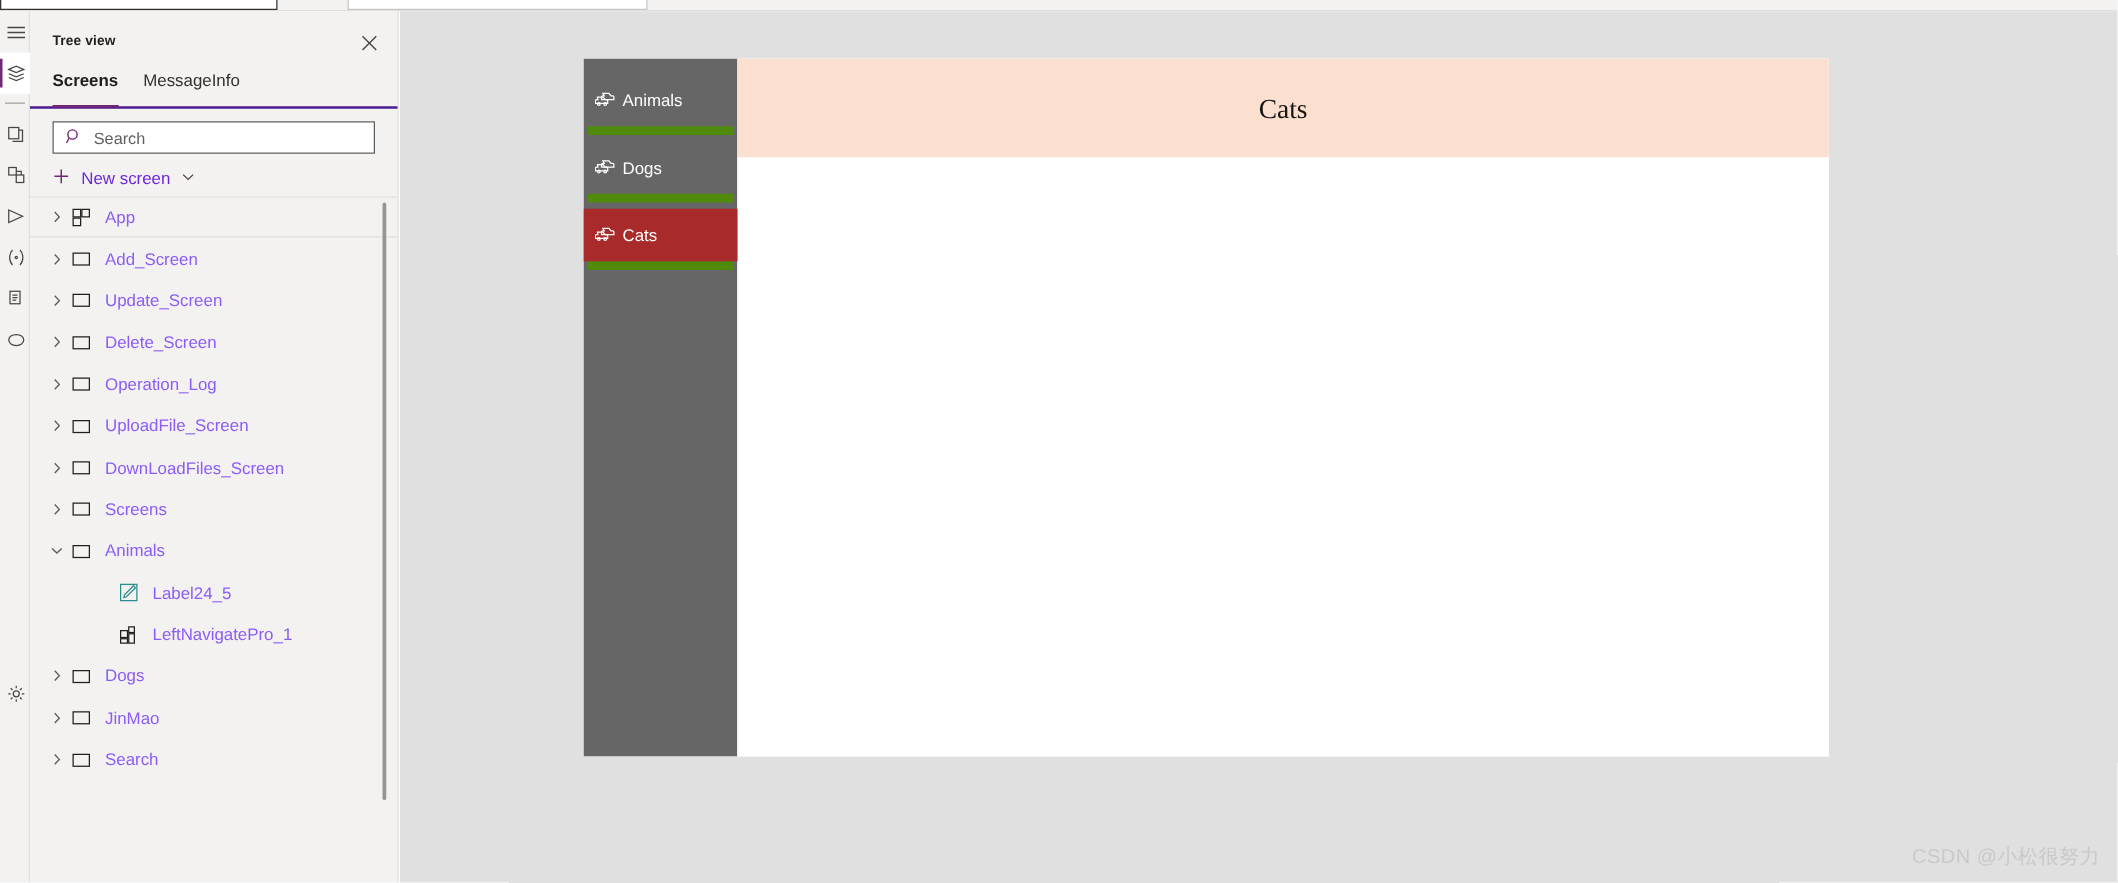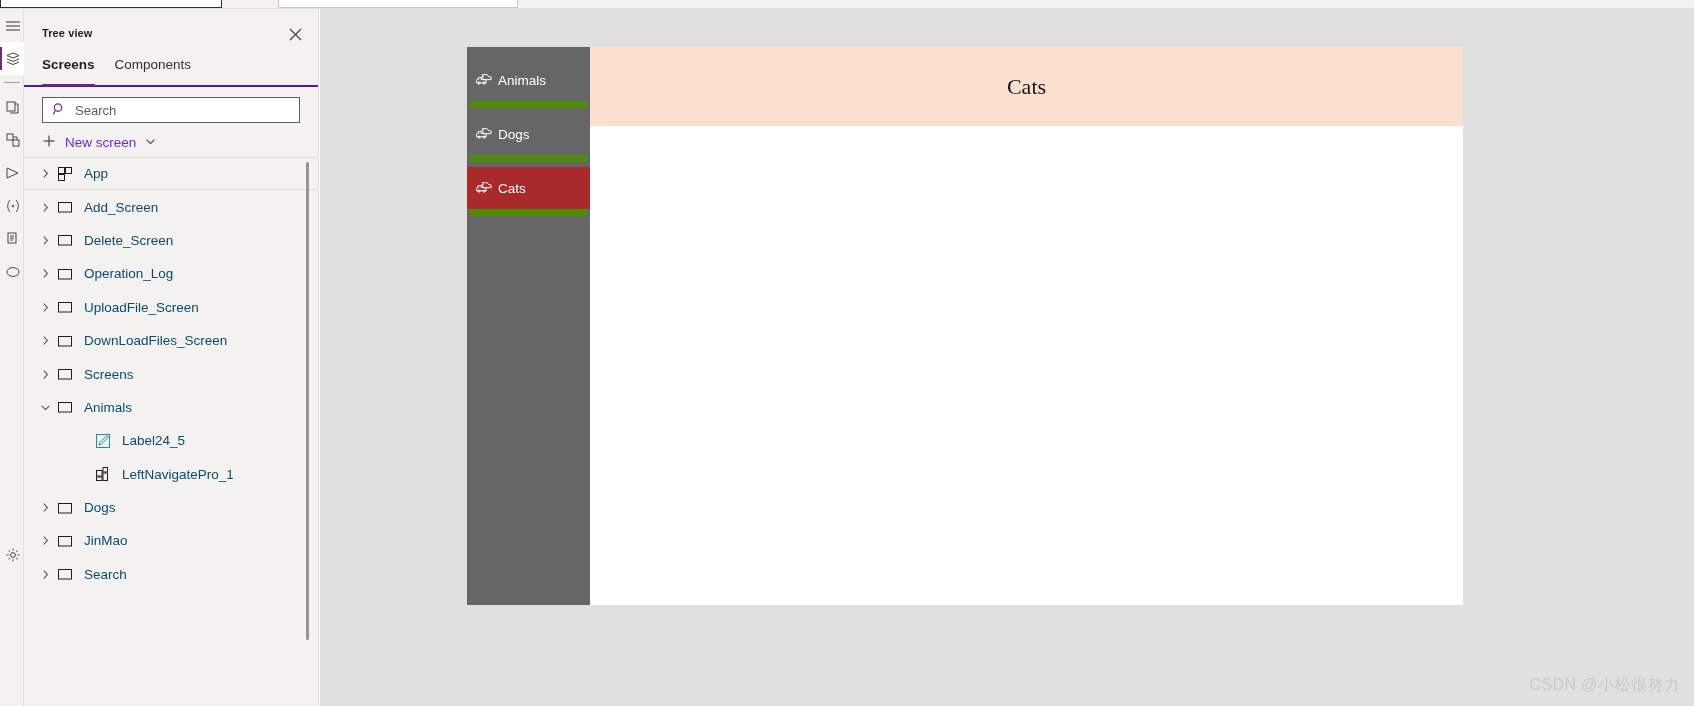--- a/index.html
+++ b/index.html
@@ -190,21 +190,21 @@
     overflow: hidden;
   }
   .tree-row {
     position: relative;
     display: flex;
     align-items: center;
     height: 33.4px;
     padding-left: 12px;
     cursor: pointer;
     font-size: 13.5px;
-    color: #0c4a6e;
+    color: #8b5cf6;
     box-sizing: border-box;
   }
   .tree-row.app-row {
     border-top: 1px solid #e1dfdd;
     border-bottom: 1px solid #e1dfdd;
   }
   .tree-row .chev {
     width: 18px;
     display: flex;
     align-items: center;
@@ -400,21 +400,21 @@
           <g stroke="#484644" stroke-width="1.15">
             <line x1="2" y1="2" x2="13" y2="13"></line>
             <line x1="13" y1="2" x2="2" y2="13"></line>
           </g>
         </svg>
     </div>
   </div>
 
   <div id="tree-tabs">
     <div class="tree-tab active">Screens</div>
-    <div class="tree-tab">Components</div>
+    <div class="tree-tab">MessageInfo</div>
   </div>
 
   <div id="search-wrap">
     <div id="search-box">
       <span class="mag">
         <svg width="14" height="14" viewBox="0 0 14 14">
             <g fill="none" stroke="#742774" stroke-width="1.15">
               <circle cx="6" cy="5.6" r="3.7"></circle>
               <line x1="3.3" y1="8.4" x2="1.2" y2="12.4"></line>
             </g>
@@ -465,20 +465,33 @@
           <svg width="11" height="11" viewBox="0 0 11 11">
             <polyline points="3.8,1.6 7.4,5.5 3.8,9.4" fill="none" stroke="#605e5c" stroke-width="1.15"></polyline>
           </svg>
         </span>
         <span class="tico">
           <svg width="16" height="16" viewBox="0 0 16 16">
             <rect x="1.5" y="3.5" width="13" height="9.5" fill="none" stroke="#201f1e" stroke-width="1"></rect>
           </svg>
         </span>
         <span class="tlabel">Add_Screen</span>
+      </div>
+      <div class="tree-row">
+        <span class="chev">
+          <svg width="11" height="11" viewBox="0 0 11 11">
+            <polyline points="3.8,1.6 7.4,5.5 3.8,9.4" fill="none" stroke="#605e5c" stroke-width="1.15"></polyline>
+          </svg>
+        </span>
+        <span class="tico">
+          <svg width="16" height="16" viewBox="0 0 16 16">
+            <rect x="1.5" y="3.5" width="13" height="9.5" fill="none" stroke="#201f1e" stroke-width="1"></rect>
+          </svg>
+        </span>
+        <span class="tlabel">Update_Screen</span>
       </div>
       <div class="tree-row">
         <span class="chev">
           <svg width="11" height="11" viewBox="0 0 11 11">
             <polyline points="3.8,1.6 7.4,5.5 3.8,9.4" fill="none" stroke="#605e5c" stroke-width="1.15"></polyline>
           </svg>
         </span>
         <span class="tico">
           <svg width="16" height="16" viewBox="0 0 16 16">
             <rect x="1.5" y="3.5" width="13" height="9.5" fill="none" stroke="#201f1e" stroke-width="1"></rect>

